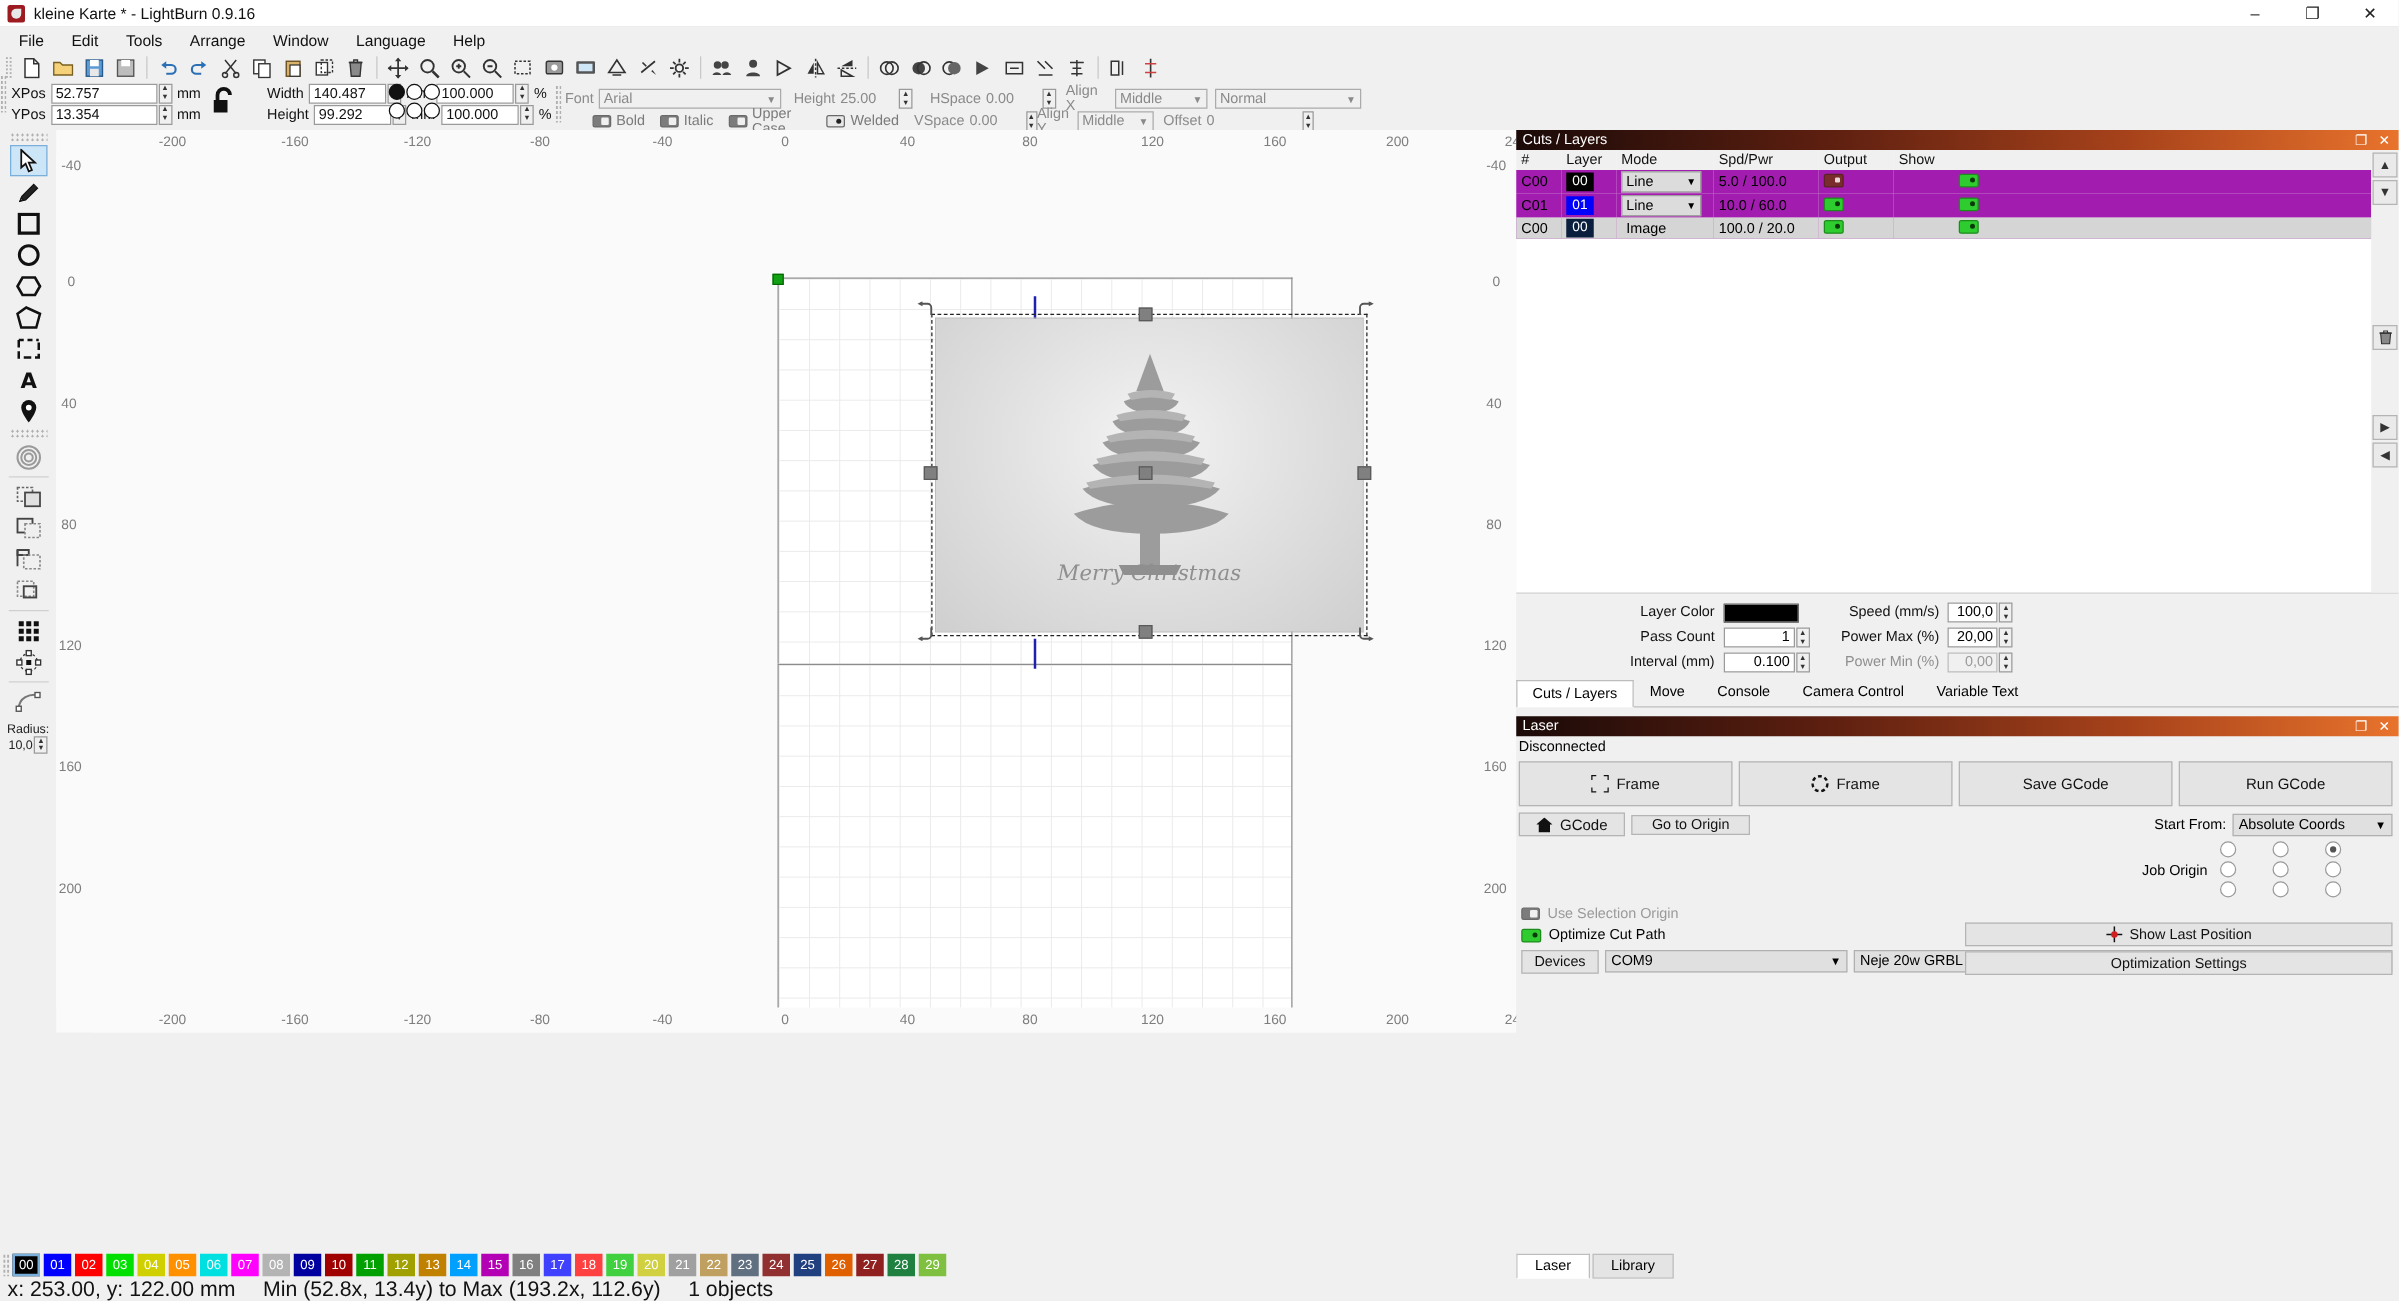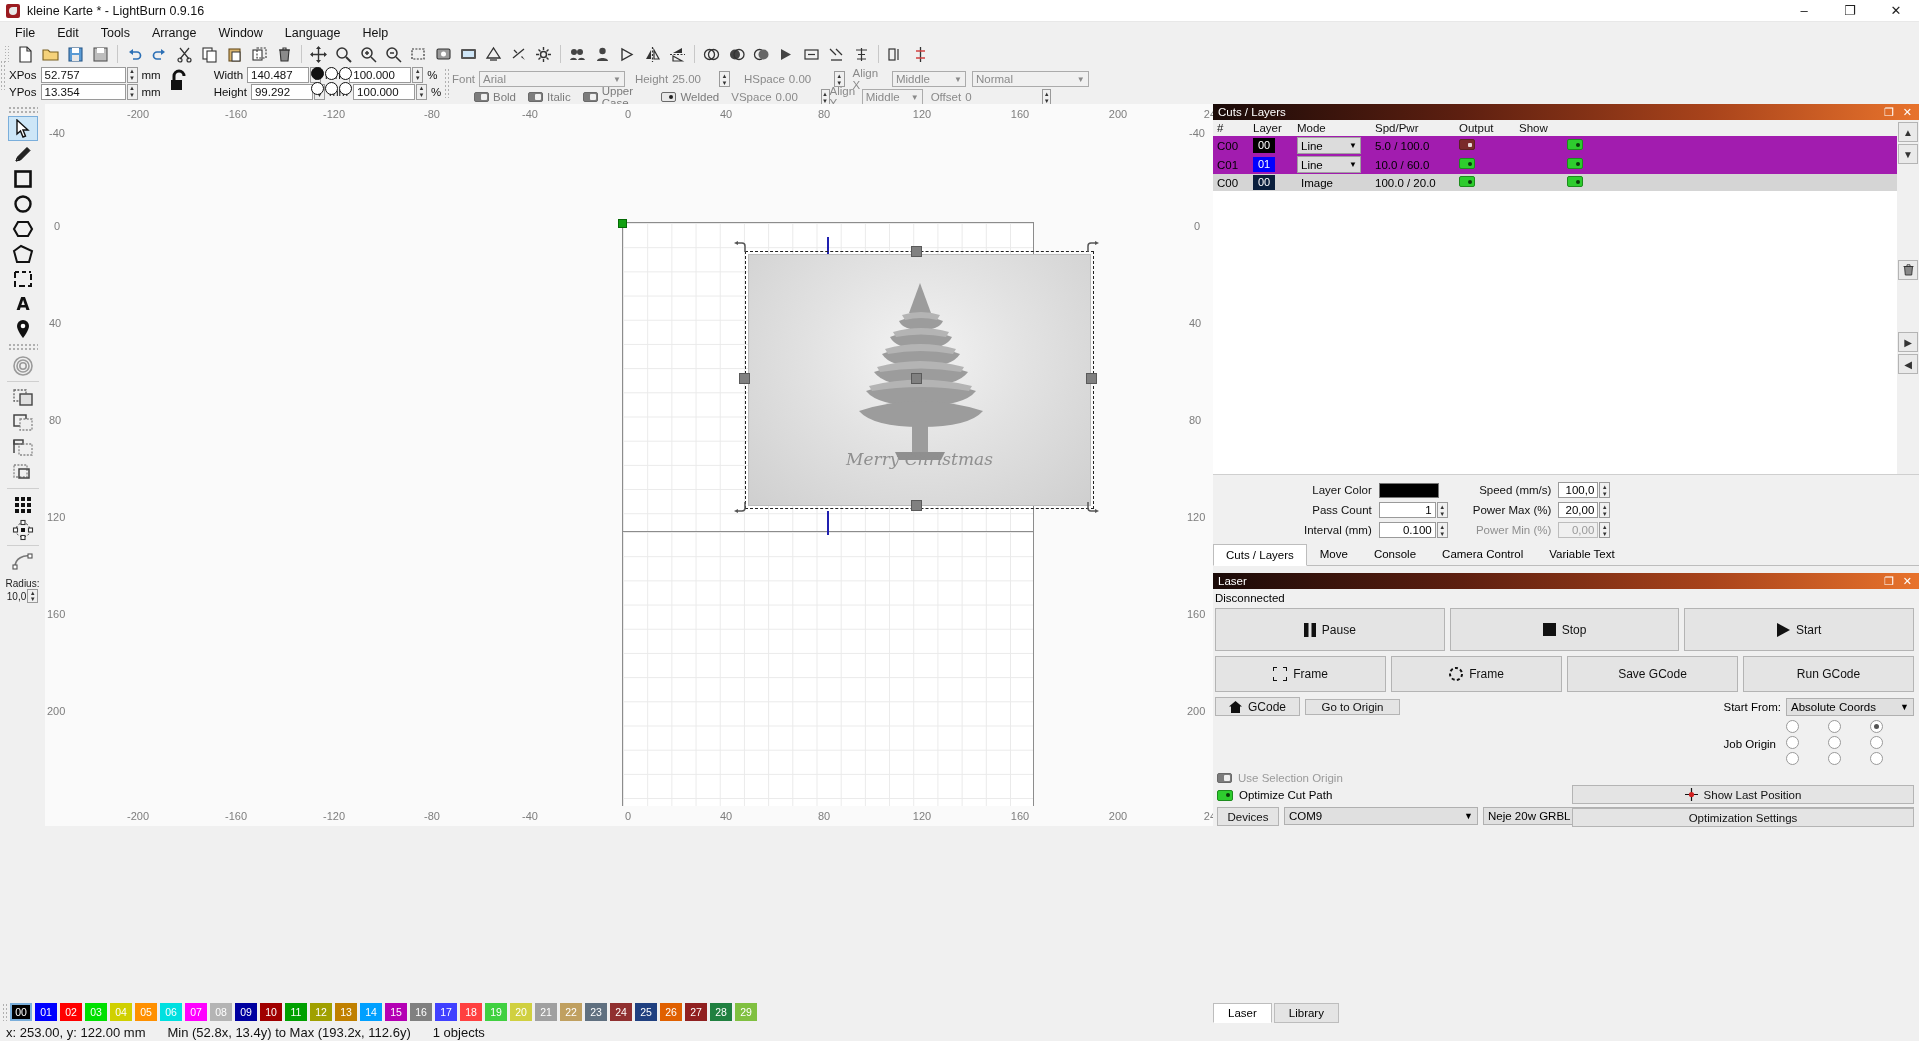--- a/index.html
+++ b/index.html
@@ -230,21 +230,21 @@
 
   
   .palette { position:absolute; left:0; bottom:18px; width:1213px; height:22px; display:flex;
              align-items:center; background:#f0f0f0; }
   .pgrip2 { width:6px; height:18px; margin:0 2px;
     background-image: radial-gradient(#b0b0b0 1px, transparent 1px); background-size:3px 4px; }
   .swatch { width:22px; height:18px; margin-right:3px; color:#fff; font-size:10.5px;
             text-align:center; line-height:18px; }
   .swatch.sel { outline:2px solid #7aaedb; outline-offset:-2px; }
   .statusbar { position:absolute; left:0; bottom:0; width:1919px; height:18px;
-               background:#f0f0f0; display:flex; align-items:center; font-size:13px;
+               background:#f0f0f0; display:flex; align-items:center; font-size:17px;
                color:#111; gap:22px; padding-left:6px; }
   .bottom-tabs { position:absolute; left:1213px; bottom:18px; width:706px; height:22px;
                  background:#f0f0f0; display:flex; align-items:flex-end; }
   .btab { padding:3px 14px; font-size:11.5px; border:1px solid #bdbdbd; background:#e4e4e4;
           margin-right:2px; }
   .btab.active{ background:#fff; border-bottom:1px solid #fff; }
 </style>
 </head>
 <body>
 
@@ -1027,41 +1027,20 @@
 
     <div class="panel-title" style="margin-top:7px;">
       <span>Laser</span>
       <span class="pt-btns">
         <span>❐</span>
         <span>✕</span>
       </span>
     </div>
     <div style="padding:3px 0 0 2px; font-size:11.5px;">Disconnected</div>
 
-    <div style="display:flex; gap:5px; padding:4px 5px 0 2px;">
-      <div class="lbtn" style="flex:1; height:43px;">
-        <svg width="12" height="14" viewBox="0 0 12 14">
-            <rect x="0" y="0" width="4.5" height="14" fill="#111"></rect>
-            <rect x="7.5" y="0" width="4.5" height="14" fill="#111"></rect>
-          </svg>
-        <span>Pause</span>
-      </div>
-      <div class="lbtn" style="flex:1; height:43px;">
-        <svg width="13" height="13" viewBox="0 0 13 13">
-            <rect x="0" y="0" width="13" height="13" fill="#111"></rect>
-          </svg>
-        <span>Stop</span>
-      </div>
-      <div class="lbtn" style="flex:1; height:43px;">
-        <svg width="13" height="14" viewBox="0 0 13 14">
-            <path d="M0 0l13 7-13 7z" fill="#111"></path>
-          </svg>
-        <span>Start</span>
-      </div>
-    </div>
 
     <div style="display:flex; gap:5px; padding:5px 5px 0 2px;">
       <div class="lbtn" style="flex:1; height:36px;">
         <svg width="14" height="14" viewBox="0 0 14 14">
             <path d="M0 4V0h4M10 0h4v4M14 10v4h-4M4 14H0v-4" fill="none" stroke="#111" stroke-width="2"></path>
           </svg>
         <span>Frame</span>
       </div>
       <div class="lbtn" style="flex:1; height:36px;">
         <svg width="14" height="14" viewBox="0 0 14 14">
@@ -1081,21 +1060,21 @@
         <span>GCode</span>
       </div>
       <div class="lbtn sm" style="width:95px; height:16px;">Go to Origin</div>
       <span style="margin-left:auto; font-size:11.5px;">Start From:</span>
       <div class="lcombo" style="width:128px;">
         <span class="lv">Absolute Coords</span>
         <span class="la">▼</span>
       </div>
     </div>
 
-    <div style="display:flex; align-items:center; padding:4px 5px 0 2px;">
+    <div style="display:flex; align-items:center; padding:4px 15px 0 2px;">
       <span style="margin-left:auto; font-size:11.5px; margin-right:10px;">Job Origin</span>
       <div style="display:grid; grid-template-columns:repeat(3,42px); grid-template-rows:repeat(3,16px); width:128px;">
         <span class="radio"></span>
         <span class="radio"></span>
         <span class="radio on"></span>
         <span class="radio"></span>
         <span class="radio"></span>
         <span class="radio"></span>
         <span class="radio"></span>
         <span class="radio"></span>

